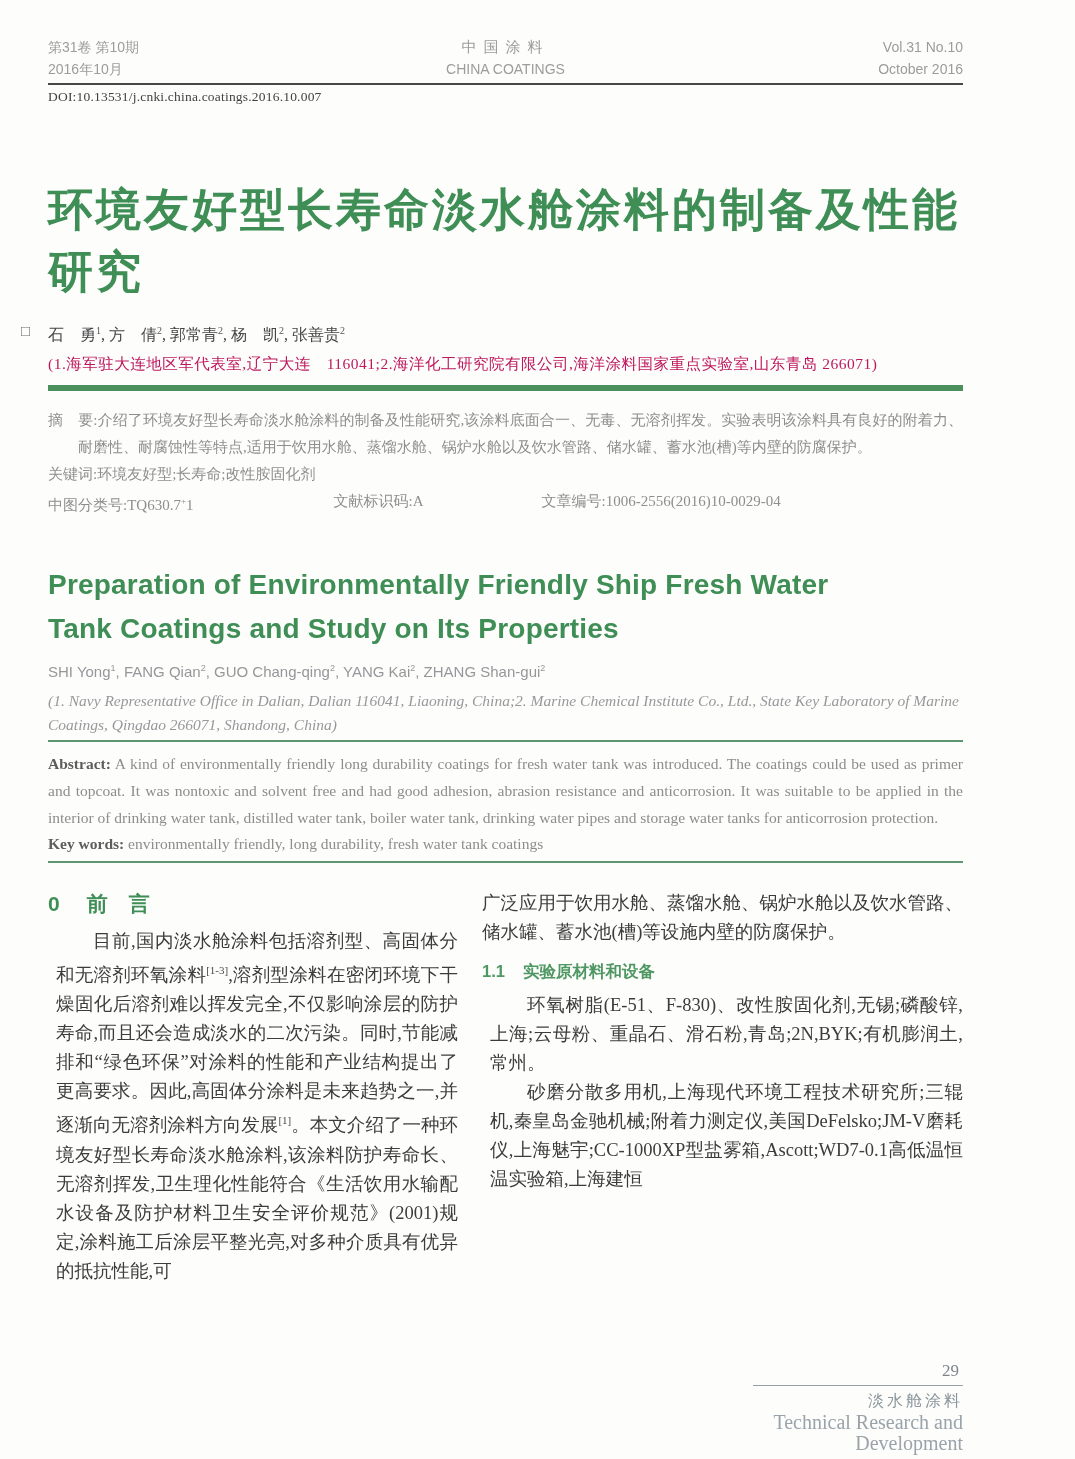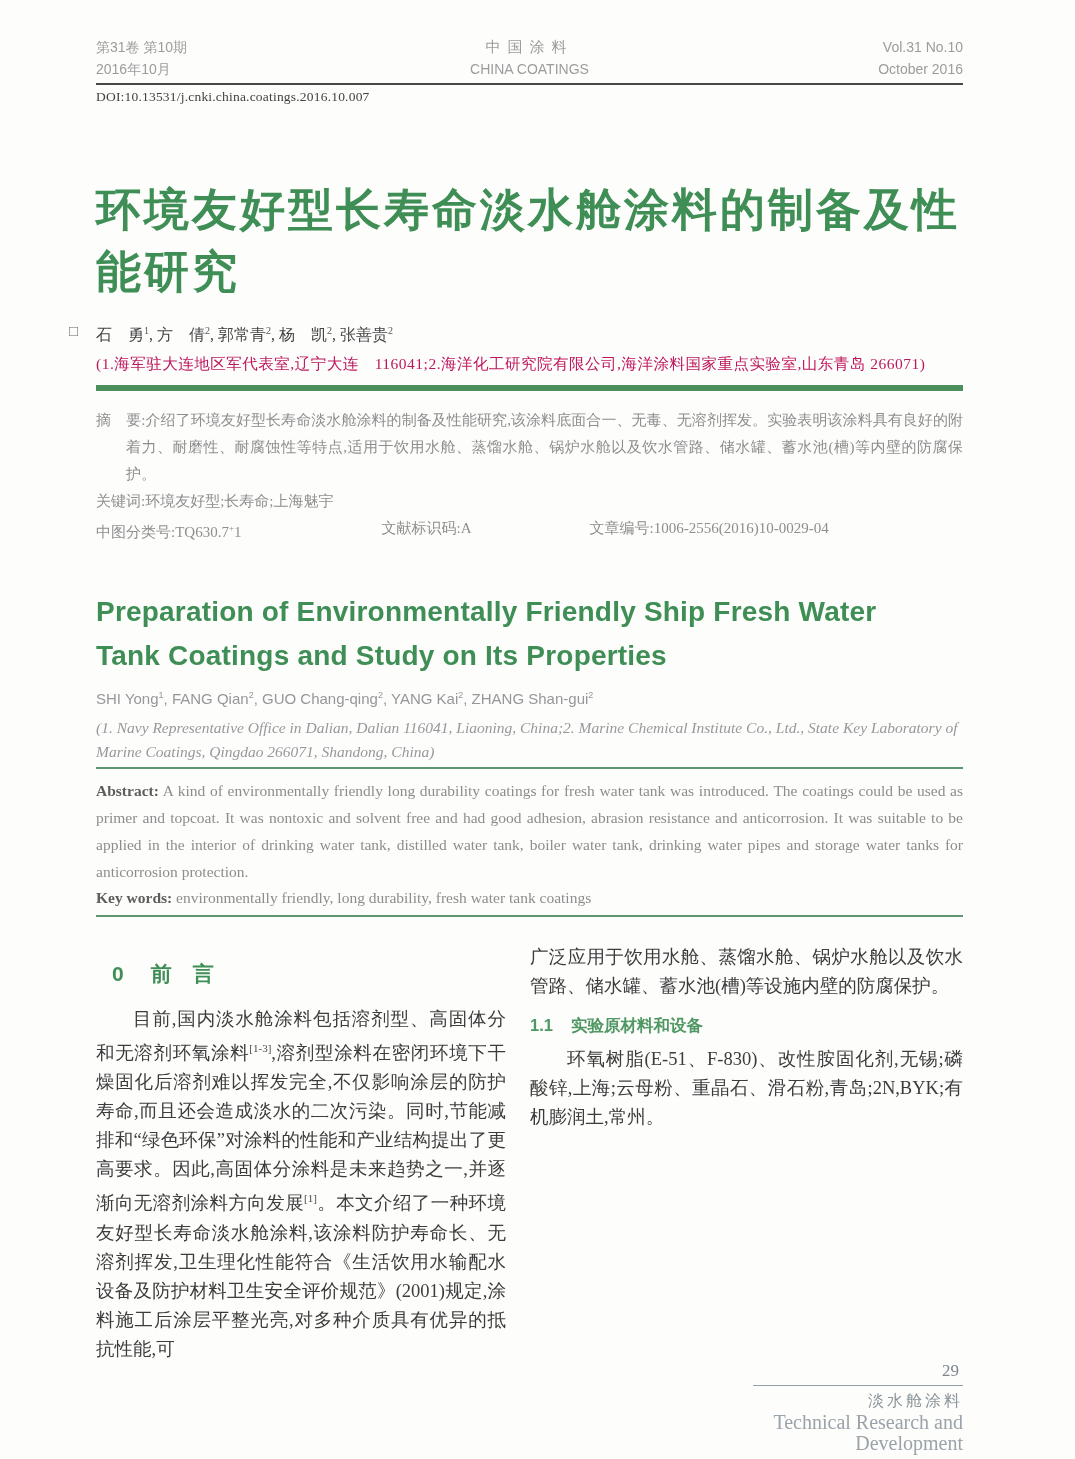--- a/index.html
+++ b/index.html
@@ -6,21 +6,21 @@
   .page{
     position:relative;
     width:1075px;height:1459px;
     margin:0 auto;
     background:#fdfdfc;
     overflow:hidden;
     font-family:"Liberation Serif","DejaVu Serif",serif;
     color:#3d3d3d;
     box-sizing:border-box;
   }
-  .inner{padding:36px 112px 0 96px;}
+  .inner{padding:36px 112px 0 48px;}
 
   
   .masthead{display:flex;justify-content:space-between;align-items:flex-start;
     color:#9c9c9c;font-family:"Liberation Sans","DejaVu Sans",sans-serif;
     font-size:14px;line-height:22px;}
   .mast-col{width:33%;}
   .mast-col.center{text-align:center;}
   .mast-col.right{text-align:right;}
   .journal-cn{letter-spacing:7px;font-size:15px;}
   .mast-rule{border-bottom:2px solid #474747;margin-top:3px;}
@@ -63,30 +63,30 @@
   .r1{margin-top:3px;}
   .r2{margin-top:4px;}
   .abs-en{margin-top:4px;padding-top:4px;font-size:15.5px;line-height:27px;color:#8d8d8d;text-align:justify;}
   .abs-en .lbl,.kw-en .lbl{font-weight:bold;color:#5d5d5d;}
   .kw-en{font-size:15.5px;line-height:26px;color:#8d8d8d;}
 
   
   .columns{display:flex;gap:24px;margin-top:26px;}
   .col-left{width:410px;flex:0 0 410px;}
   .col-right{flex:1;min-width:0;}
-  .sec-h1{margin:16px;font-family:"Liberation Sans","DejaVu Sans",sans-serif;
+  .sec-h1{margin:0;font-family:"Liberation Sans","DejaVu Sans",sans-serif;
     font-weight:bold;font-size:21px;line-height:30px;color:#3e8e55;}
   .sec-h1 .num{margin-right:27px;}
   .sec-h2{margin:12px 0 8px 0;font-family:"Liberation Sans","DejaVu Sans",sans-serif;
     font-weight:bold;font-size:16.5px;line-height:24px;color:#4f9763;}
   .sec-h2 .num{margin-right:18px;}
   .col-right .sec-h1{margin-top:14px;margin-bottom:12px;}
   .body-p{margin:0;font-size:18.5px;line-height:29px;color:#3c3c3c;text-align:justify;}
   .col-left .body-p{margin-top:8px;}
-  .body-p.indent{text-indent:2em;}
+  .body-p.indent{text-indent:2em;margin-left:8px;}
   .body-p sup.ref{font-size:11px;color:#4a4a4a;}
 
   
   .footnote{position:absolute;left:112px;top:1306px;width:640px;
     font-size:14px;line-height:24px;color:#6d6d6d;}
   .fn-rule{width:200px;border-top:1.5px solid #6a6a6a;margin-bottom:4px;}
 
   
   .page-info{position:absolute;right:112px;top:1358px;width:210px;text-align:right;
     color:#8b949b;}
@@ -130,21 +130,21 @@
     </div>
 
     <div class="affil-cn">(1.海军驻大连地区军代表室,辽宁大连　116041;2.海洋化工研究院有限公司,海洋涂料国家重点实验室,山东青岛 266071)</div>
 
     <div class="green-bar"></div>
 
     <div class="abs-cn">
       <span class="abs-label">摘　要:</span><span>介绍了环境友好型长寿命淡水舱涂料的制备及性能研究,该涂料底面合一、无毒、无溶剂挥发。实验表明该涂料具有良好的附着力、耐磨性、耐腐蚀性等特点,适用于饮用水舱、蒸馏水舱、锅炉水舱以及饮水管路、储水罐、蓄水池(槽)等内壁的防腐保护。</span>
     </div>
     <div class="kw-cn">
-      <span>关键词:</span><span>环境友好型;长寿命;上海魅宇</span>
+      <span>关键词:</span><span>环境友好型;长寿命;改性胺固化剂</span>
     </div>
     <div class="meta-row">
       <span class="meta-item"><span>中图分类号:</span><span>TQ630.7</span><sup>+</sup><span>1</span></span>
       <span class="meta-item mi2"><span>文献标识码:</span><span>A</span></span>
       <span class="meta-item mi3"><span>文章编号:</span><span>1006-2556(2016)10-0029-04</span></span>
     </div>
 
     <h2 class="title-en">Preparation of Environmentally Friendly Ship Fresh Water Tank Coatings and Study on Its Properties</h2>
 
     <div class="authors-en">
@@ -170,20 +170,21 @@
           <span class="num">0</span><span>前　言</span>
         </h3>
         <p class="body-p indent"><span>目前,国内淡水舱涂料包括溶剂型、高固体分和无溶剂环氧涂料</span><sup class="ref">[1-3]</sup><span>,溶剂型涂料在密闭环境下干燥固化后溶剂难以挥发完全,不仅影响涂层的防护寿命,而且还会造成淡水的二次污染。同时,节能减排和“绿色环保”对涂料的性能和产业结构提出了更高要求。因此,高固体分涂料是未来趋势之一,并逐渐向无溶剂涂料方向发展</span><sup class="ref">[1]</sup><span>。本文介绍了一种环境友好型长寿命淡水舱涂料,该涂料防护寿命长、无溶剂挥发,卫生理化性能符合《生活饮用水输配水设备及防护材料卫生安全评价规范》(2001)规定,涂料施工后涂层平整光亮,对多种介质具有优异的抵抗性能,可</span></p>
       </div>
       <div class="col col-right">
         <p class="body-p">广泛应用于饮用水舱、蒸馏水舱、锅炉水舱以及饮水管路、储水罐、蓄水池(槽)等设施内壁的防腐保护。</p>
         <h4 class="sec-h2">
           <span class="num">1.1</span><span>实验原材料和设备</span>
         </h4>
         <p class="body-p indent">环氧树脂(E-51、F-830)、改性胺固化剂,无锡;磷酸锌,上海;云母粉、重晶石、滑石粉,青岛;2N,BYK;有机膨润土,常州。</p>
+        <p class="body-p indent">砂磨分散多用机,上海现代环境工程技术研究所;三辊机,秦皇岛金驰机械;附着力测定仪,美国DeFelsko;JM-V磨耗仪,上海魅宇;CC-1000XP型盐雾箱,Ascott;WD7-0.1高低温恒温实验箱,上海建恒</p>
       </div>
     </main>
 
   </div>
 
 
   <div class="page-info">
     <div class="pageno">29</div>
     <div class="pi-rule"></div>
     <div class="pi-cn">淡水舱涂料</div>

